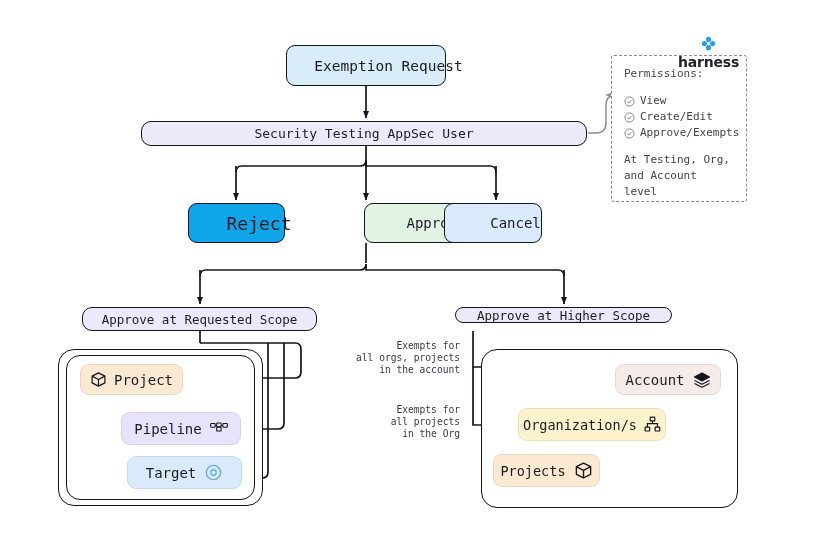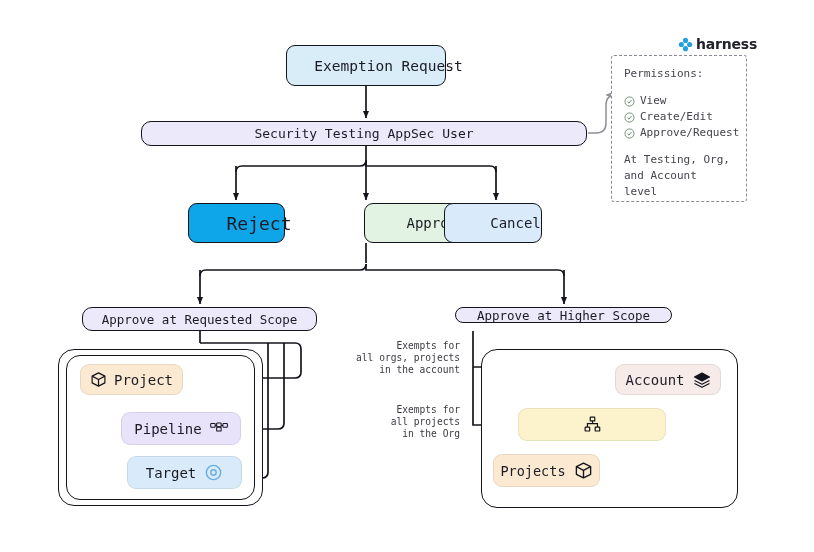--- a/index.html
+++ b/index.html
@@ -58,21 +58,21 @@
     border:1.4px dashed #8b8b93;border-radius:3px;background:#fff;
     padding:10px 10px 0 12px;
     font-size:11px;line-height:16px;color:#44444c;
   }
   #perm .hd{margin-bottom:11px;}
   .prow{display:flex;align-items:center;gap:5px;height:16px;}
   .chk{width:11px;height:11px;flex:none;}
   #perm .tail{margin-top:11px;line-height:16px;}
 
   
-  #logo{position:absolute;left:678px;top:36px;display:flex;align-items:center;gap:3px;}
+  #logo{position:absolute;left:678px;top:36px;display:flex;align-items:center;gap:3px;flex-direction:column;}
   #logo .wm{font-family:"DejaVu Sans","Liberation Sans",sans-serif;font-weight:bold;font-size:14px;color:#22222a;letter-spacing:-0.2px;}
 
   
   .anno{
     position:absolute;text-align:right;
     font-size:9.6px;line-height:12.2px;color:#3a3a42;
     font-family:"DejaVu Sans Mono","Liberation Mono",monospace;
     white-space:pre;
   }
   #anno-acct{left:355px;top:340px;width:105px;}
@@ -210,20 +210,21 @@
     <span class="ico">
       <svg width="18" height="18" viewBox="0 0 24 24" fill="#14141c" stroke="#14141c" stroke-width="1.5" stroke-linejoin="round">
         <path d="M12 2.8 22 8 12 13.2 2 8z"></path>
         <path d="M2 12.6 12 17.8 22 12.6" fill="none"></path>
         <path d="M2 16.6 12 21.8 22 16.6" fill="none"></path>
       </svg>
     </span>
   </div>
 
   <div class="node soft" id="n-org">
+    <span>Organization/s</span>
     <span class="ico">
       <svg width="17" height="17" viewBox="0 0 24 24" fill="none" stroke="#14141c" stroke-width="1.7">
         <rect x="8.8" y="1.6" width="6.4" height="5.4" rx="0.8"></rect>
         <rect x="1.6" y="15.6" width="6.4" height="5.6" rx="0.8"></rect>
         <rect x="15.8" y="15.6" width="6.4" height="5.6" rx="0.8"></rect>
         <path d="M12 7 L12 10.8"></path>
           <path d="M4.8 15.6 L4.8 10.8 L19 10.8 L19 15.6"></path>
       </svg>
     </span>
   </div>
@@ -269,21 +270,21 @@
       <span>Create/Edit</span>
     </div>
 
     <div class="prow">
       <span class="chk ico">
         <svg width="11" height="11" viewBox="0 0 14 14" fill="none" stroke="#6f8d6f" stroke-width="1.2">
           <circle cx="7" cy="7" r="5.8"></circle>
             <path d="M4.4 7.3 6.3 9.1 9.7 4.9"></path>
         </svg>
       </span>
-      <span>Approve/Request</span>
+      <span>Approve/Exempts</span>
     </div>
 
     <div class="tail">
       <div>At Testing, Org,</div>
       <div>and Account level</div>
     </div>
   </div>
 
   <div id="logo">
     <span class="ico">

